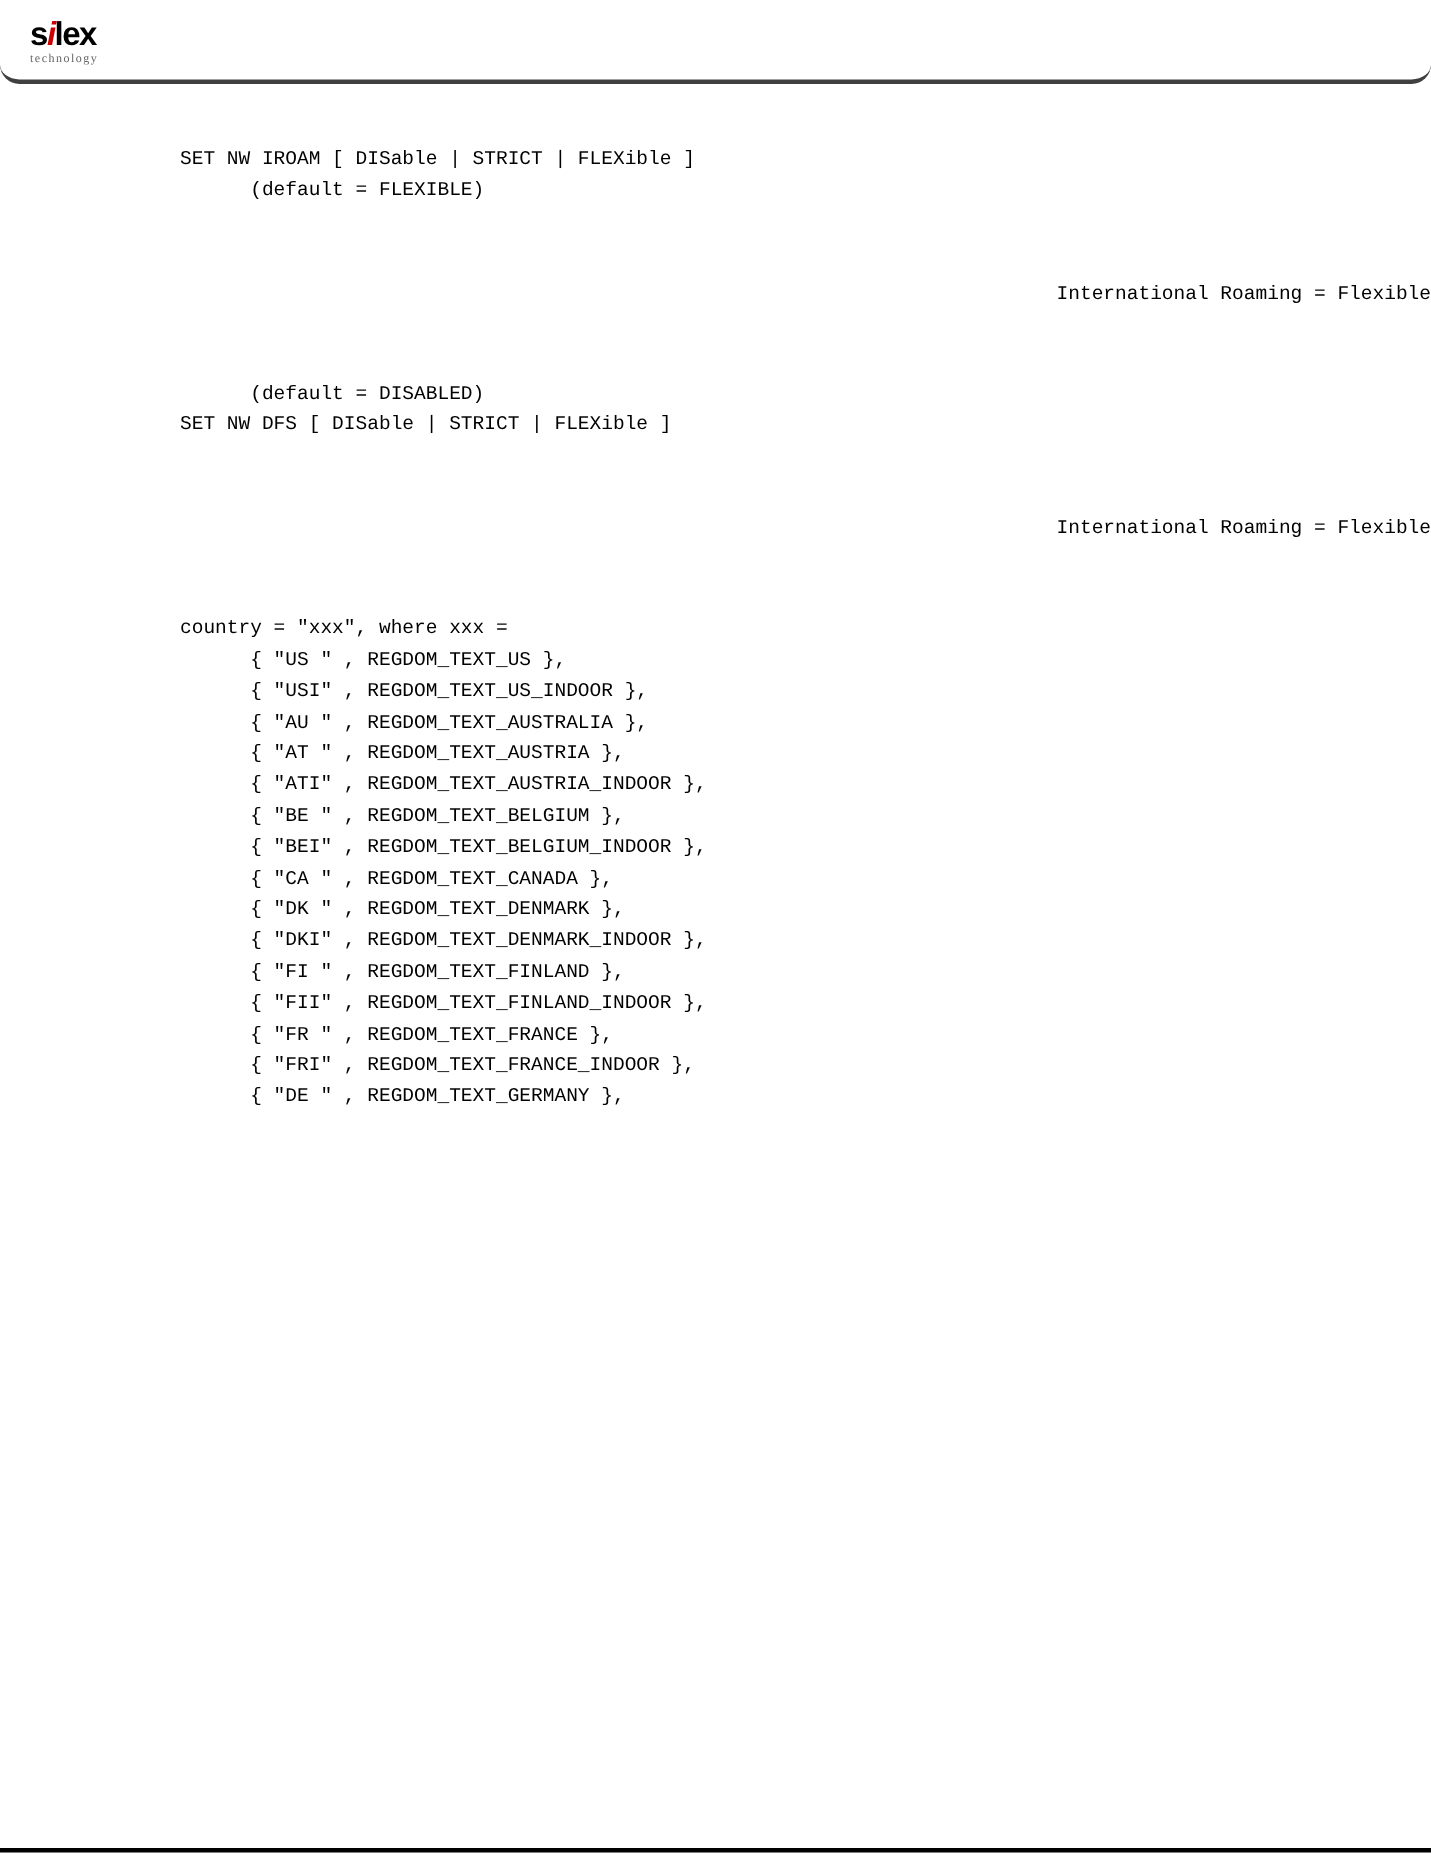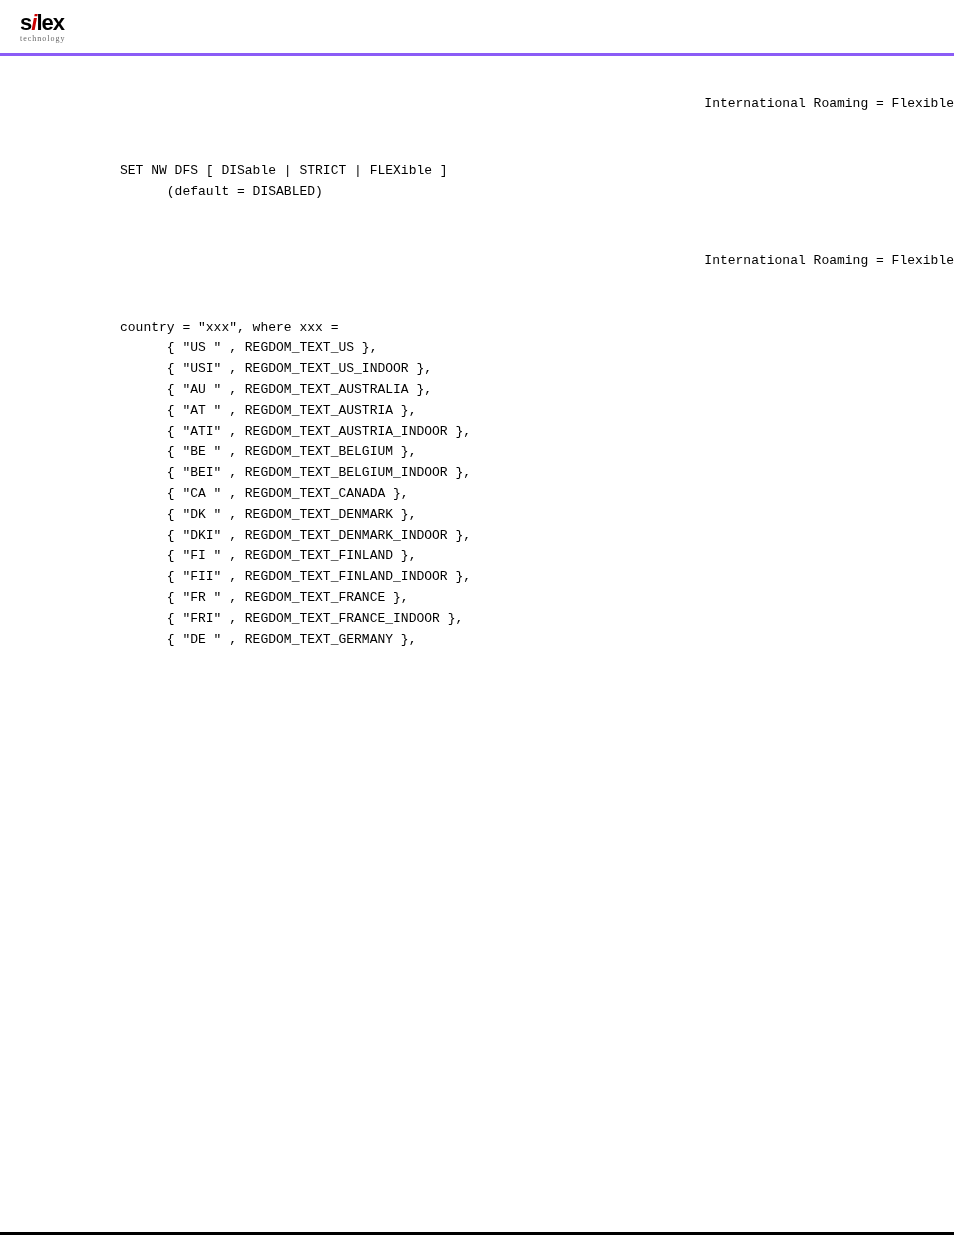--- a/index.html
+++ b/index.html
@@ -14,22 +14,23 @@
       background: #ffffff;
       font-family: 'Courier New', Courier, monospace;
       font-size: 13px;
       color: #000000;
     }
 
     .header {
       display: flex;
       align-items: center;
       padding: 10px 20px;
-      border-bottom: 3px solid #8b5cf6;
+      border-bottom: 3px solid #404040;
       margin-bottom: 0;
+      border-radius: 13px;
     }
 
     .logo-container {
       display: flex;
       align-items: center;
     }
 
     .logo-text {
       font-family: Arial, sans-serif;
       font-size: 22px;
@@ -92,31 +93,37 @@
   <div class="logo-wrapper">
     <div class="logo-container">
       <span class="logo-text">s<span class="logo-i">i</span>lex</span>
     </div>
     <span class="logo-sub">technology</span>
   </div>
 </div>
 
 <div class="content">
 
+  <div class="section">
+    <div class="code-block">
+      <span class="line">SET NW IROAM [ DISable | STRICT | FLEXible ]</span>
+      <span class="line">      (default = FLEXIBLE)</span>
+    </div>
+  </div>
 
   <div class="section">
     <div class="status-line" style="margin: 0 0 50px 0;">
       <span>International Roaming = Flexible</span>
     </div>
   </div>
 
   <div class="section">
     <div class="code-block">
+      <span class="line">      (default = DISABLED)</span>
       <span class="line">SET NW DFS [ DISable | STRICT | FLEXible ]</span>
-      <span class="line">      (default = DISABLED)</span>
     </div>
   </div>
 
   <div class="section">
     <div class="status-line" style="margin: 0 0 50px 0;">
       <span>International Roaming = Flexible</span>
     </div>
   </div>
 
   <div class="section">

